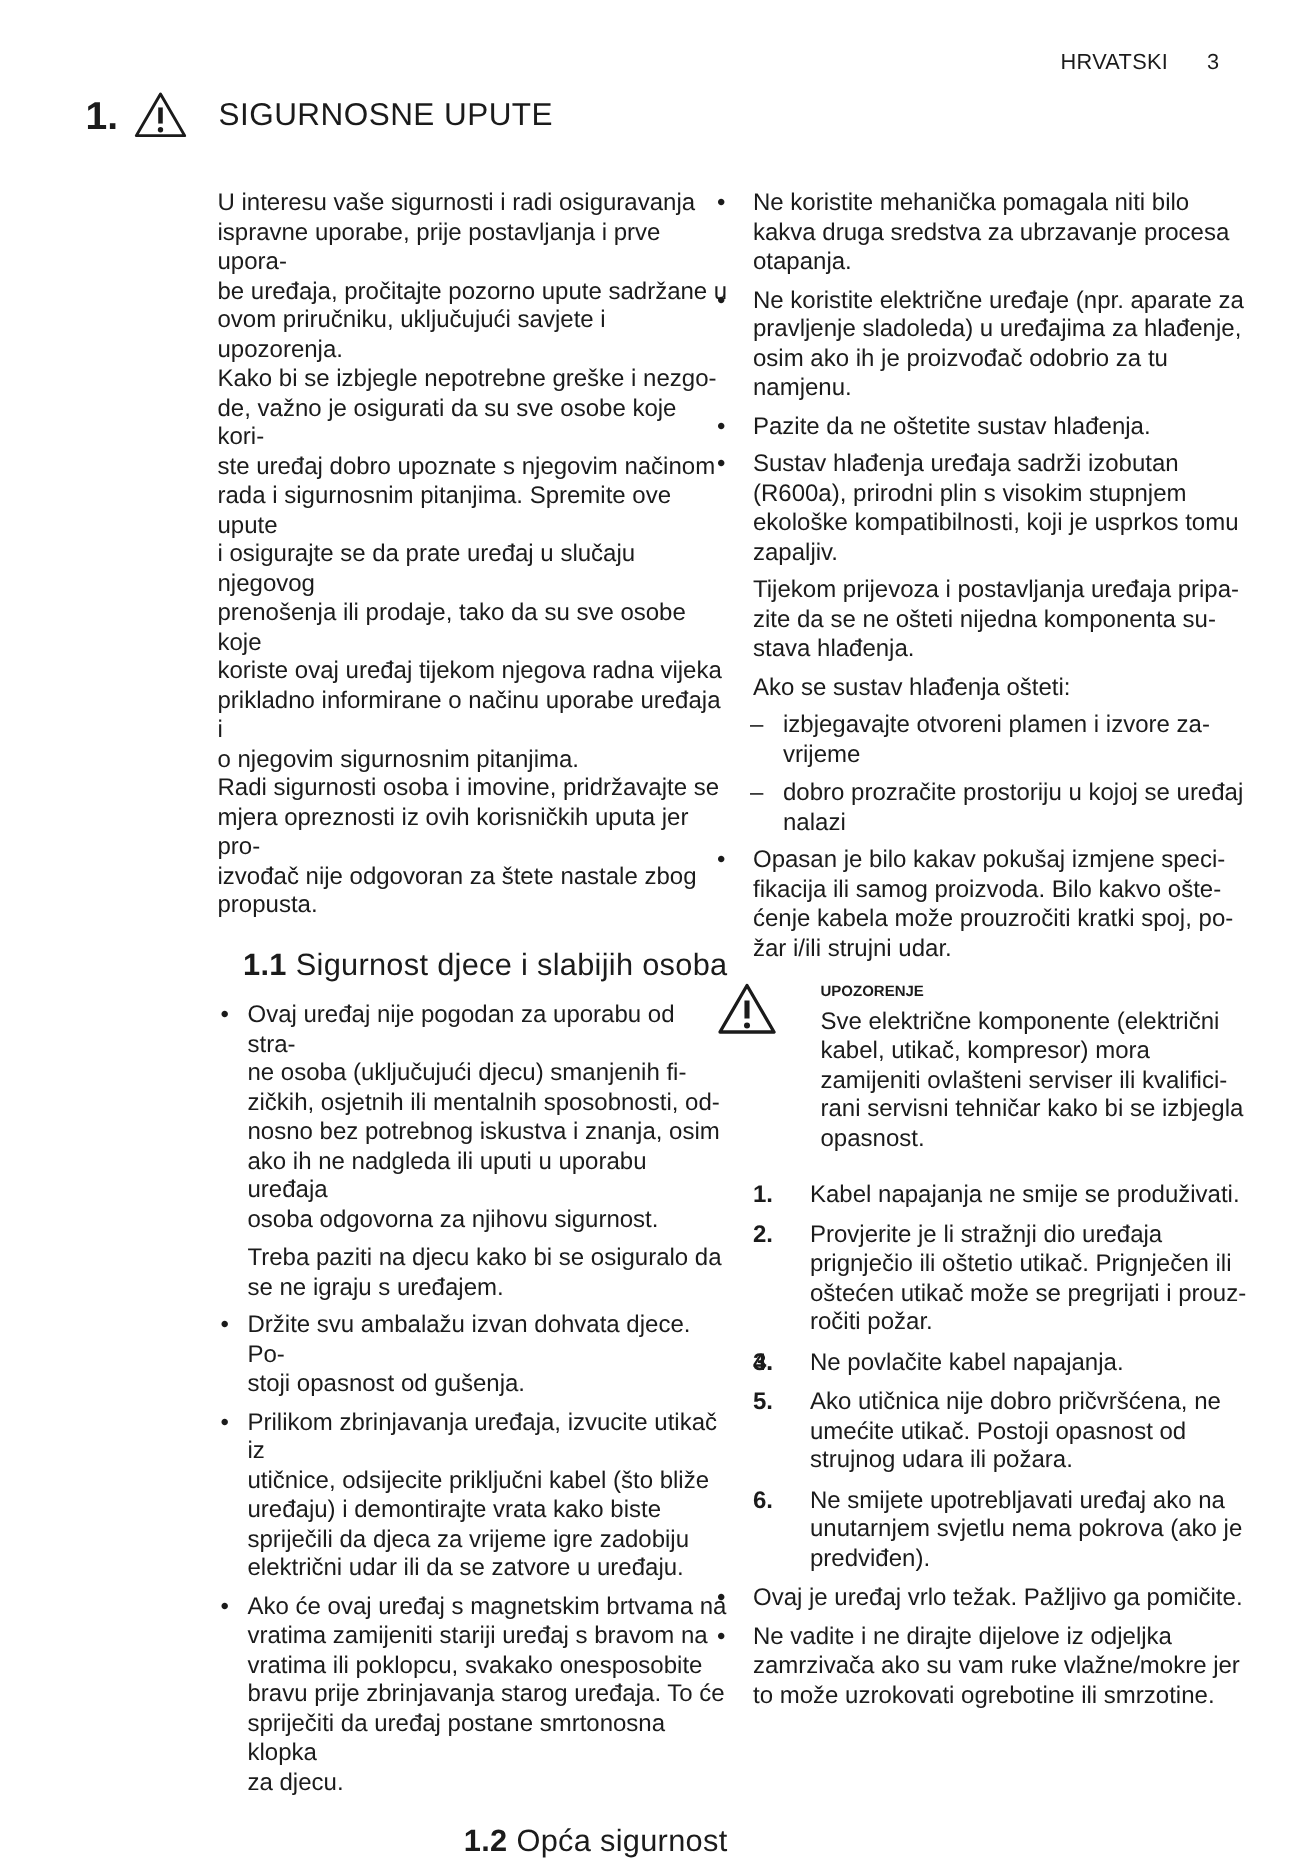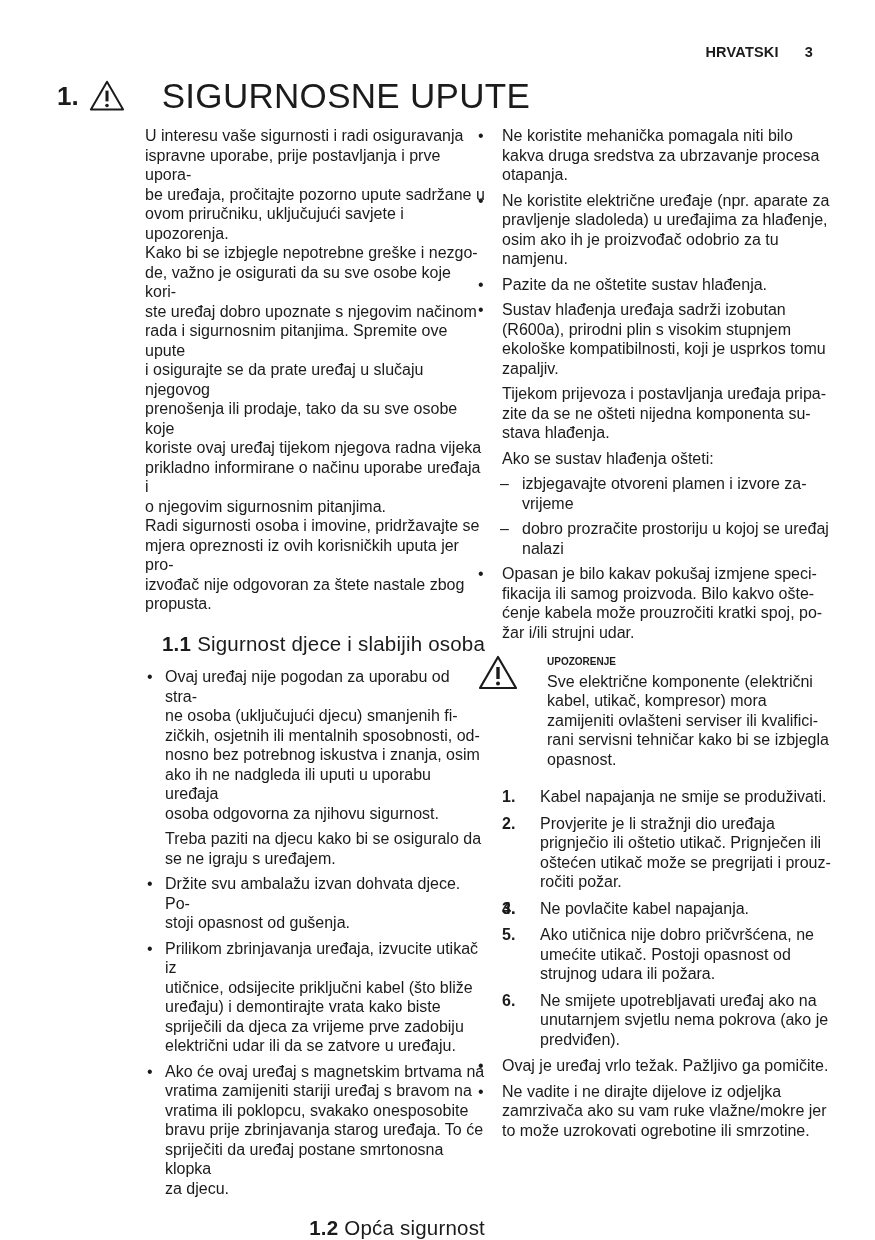--- a/index.html
+++ b/index.html
@@ -5,27 +5,27 @@
   html,body{margin:0;padding:0;background:#ffffff;}
   .page{
     position:relative;
     width:875px;height:1240px;
     background:#ffffff;
     font-family:"Liberation Sans", sans-serif;
     color:#1b1b1b;
     overflow:hidden;
   }
   
-  .hdr{position:absolute;top:44px;right:62px;font-size:14.5px;font-weight:bold;letter-spacing:.2px;}
+  .hdr{position:absolute;top:34px;right:62px;font-size:14.5px;font-weight:normal;letter-spacing:.2px;}
   .hdr .lang{margin-right:26px;}
   
   .title-row{position:absolute;left:57px;top:60px;display:flex;align-items:center;}
   .tnum{font-size:26px;font-weight:bold;margin-right:9px;}
   .ticon{width:38px;height:34px;margin-right:20px;flex:0 0 auto;}
-  .tlabel{font-size:35px;font-weight:400;margin:16px;letter-spacing:.3px;}
+  .tlabel{font-size:21px;font-weight:400;margin:0;letter-spacing:.3px;}
   
   .col{position:absolute;top:126px;font-size:16px;line-height:19.5px;}
   .col-left{left:145px;width:340px;}
   .col-right{left:477px;width:362px;}
   .body{margin:0;white-space:pre-line;}
   
   .h2{margin:20px 0 14px 0;font-size:20.5px;font-weight:400;letter-spacing:.2px;text-align:right;}
   .h2 .h2num{font-weight:bold;margin-right:6px;}
   
   .li{position:relative;margin:0 0 6px 0;}
@@ -102,21 +102,21 @@
 se ne igraju s uređajem.</p>
     </div>
     <div class="li bullet">
       <p class="body">Držite svu ambalažu izvan dohvata djece. Po-
 stoji opasnost od gušenja.</p>
     </div>
     <div class="li bullet">
       <p class="body">Prilikom zbrinjavanja uređaja, izvucite utikač iz
 utičnice, odsijecite priključni kabel (što bliže
 uređaju) i demontirajte vrata kako biste
-spriječili da djeca za vrijeme prve zadobiju
+spriječili da djeca za vrijeme igre zadobiju
 električni udar ili da se zatvore u uređaju.</p>
     </div>
     <div class="li bullet">
       <p class="body">Ako će ovaj uređaj s magnetskim brtvama na
 vratima zamijeniti stariji uređaj s bravom na
 vratima ili poklopcu, svakako onesposobite
 bravu prije zbrinjavanja starog uređaja. To će
 spriječiti da uređaj postane smrtonosna klopka
 za djecu.</p>
     </div>

